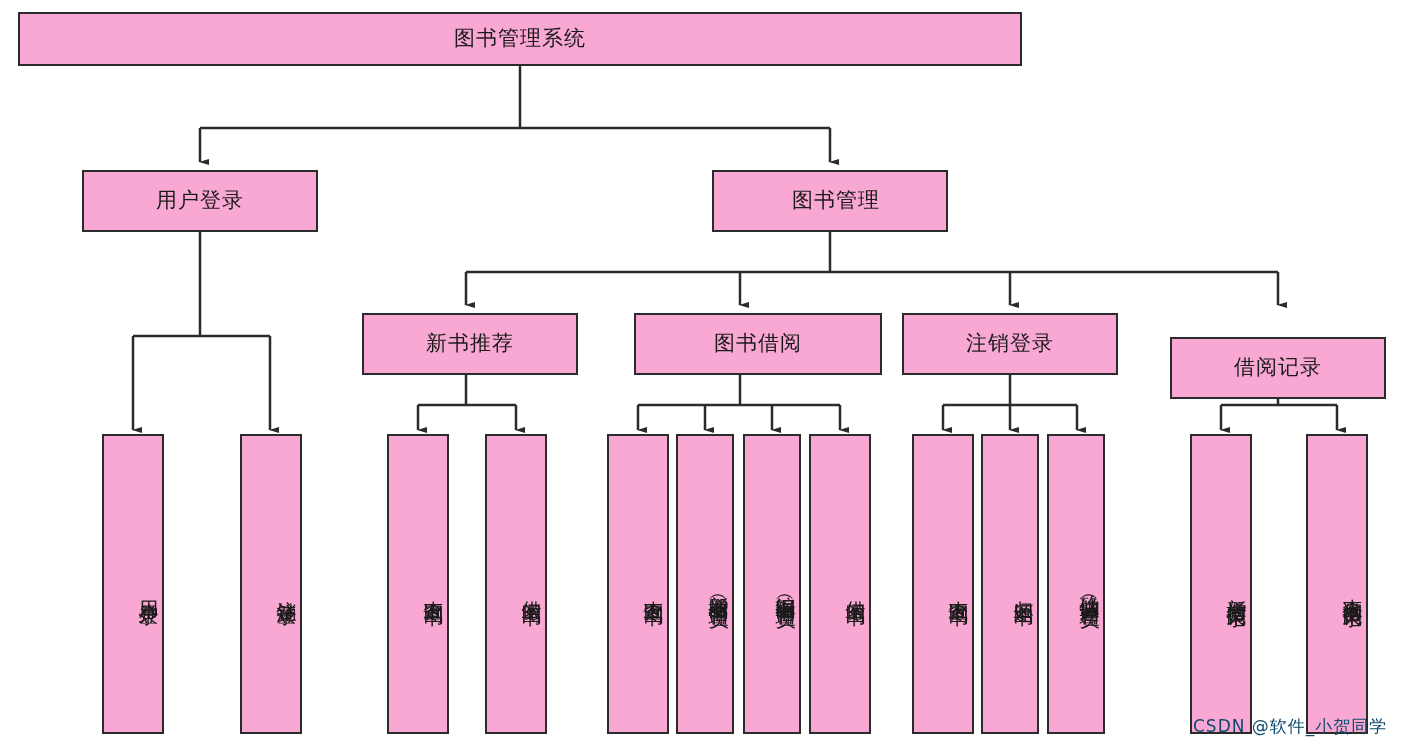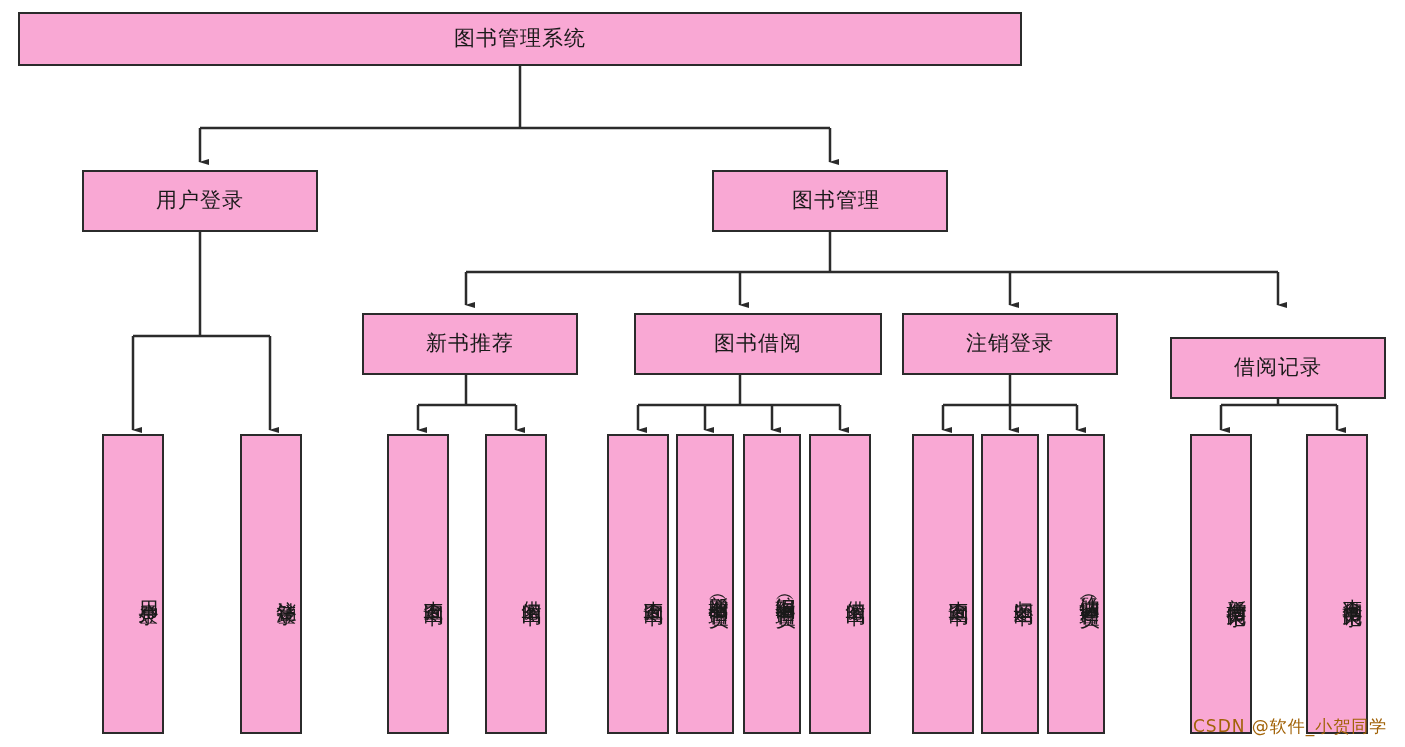--- a/index.html
+++ b/index.html
@@ -55,21 +55,21 @@
   }
   .node.vert .vlabel {
     writing-mode: vertical-rl;
     text-orientation: upright;
     display: block;
     white-space: nowrap;
   }
   .watermark {
     position: absolute;
     font-size: 17px;
-    color: #a16207;
+    color: #0c4a6e;
     letter-spacing: 1px;
     white-space: nowrap;
     font-family: "DejaVu Sans", "Liberation Sans", sans-serif;
   }
 </style>
 </head>
 <body>
 
 <div id="canvas">
 

